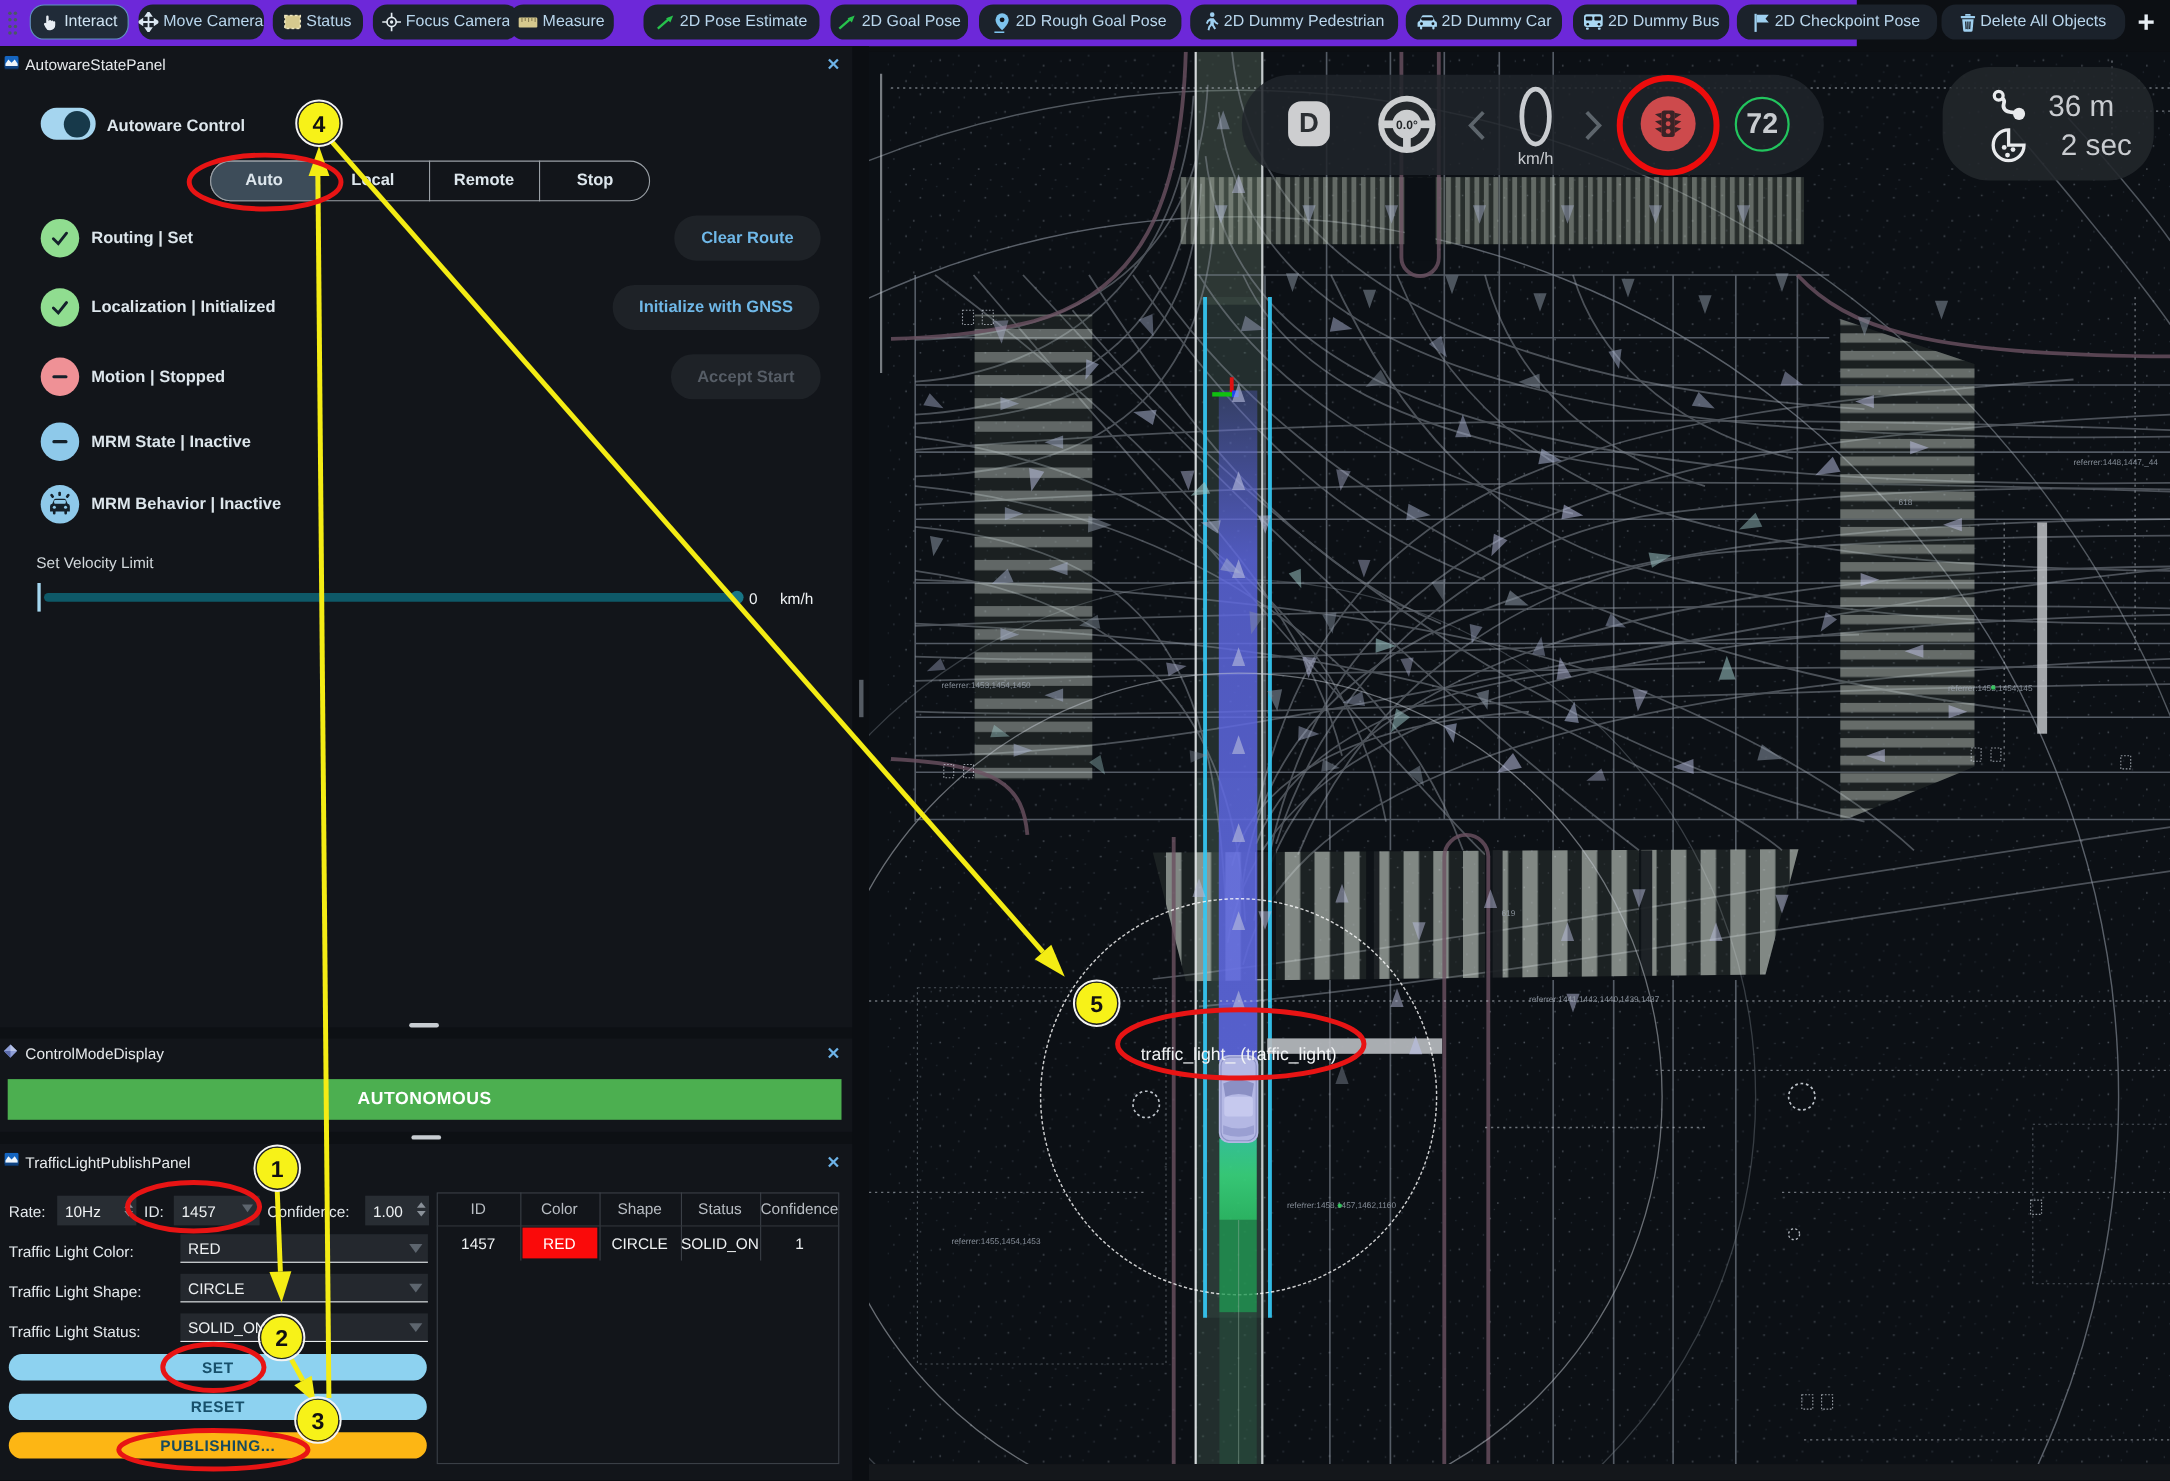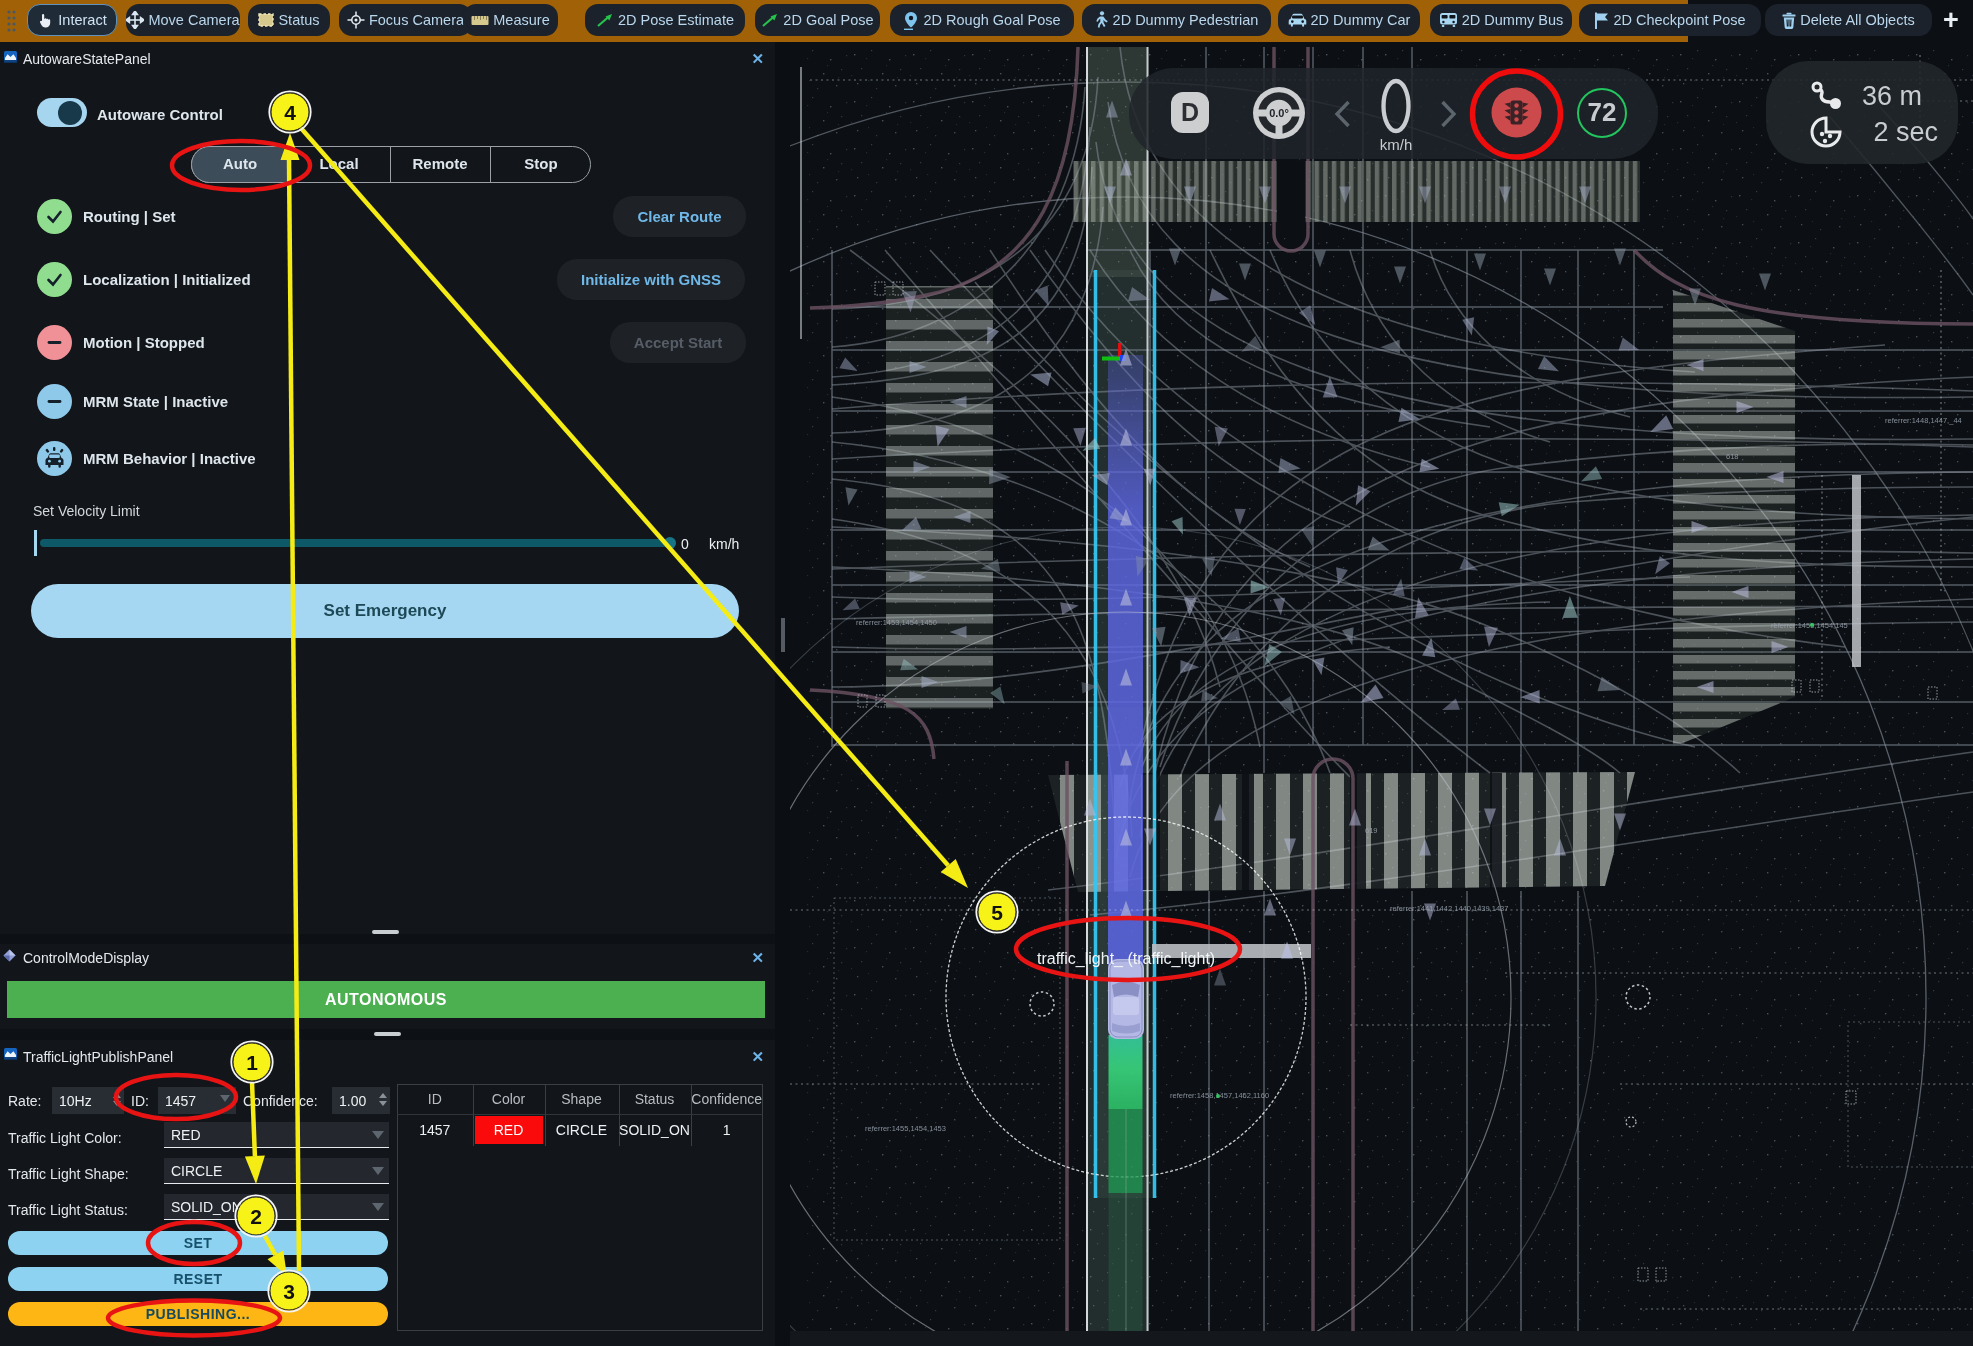--- a/index.html
+++ b/index.html
@@ -1,17 +1,17 @@
 <!DOCTYPE html>
 <html><head><meta charset="utf-8"><style>
 *{margin:0;padding:0;box-sizing:border-box;}
 html,body{width:1973px;height:1346px;background:#0c0f13;font-family:"Liberation Sans",sans-serif;overflow:hidden;}
 #page{position:relative;width:1973px;height:1346px;background:#0c0f13;}
 
-#toolbar{position:absolute;left:0;top:0;width:1688px;height:42px;background:#a16207;}
+#toolbar{position:absolute;left:0;top:0;width:1688px;height:42px;background:#6d28d9;}
 .tbtn{position:absolute;top:4px;height:32px;border-radius:13px;background:#1b222b;color:#b9d6ec;
  font-size:14.5px;display:flex;align-items:center;justify-content:center;gap:4px;white-space:nowrap;}
 .tbtn.sel{background:#202b38;border:1.5px solid #5f93bd;color:#cfe3f2;}
 .ticon{display:inline-block;vertical-align:middle;}
 
 #panels{position:absolute;left:0;top:42px;width:775px;height:1304px;background:#0d1014;}
 .phead{position:absolute;left:0;width:775px;height:26px;color:#e6e9ec;font-size:14px;}
 .phead .ttl{position:absolute;left:23px;top:4px;}
 .phead .x{position:absolute;right:11px;top:3px;color:#6db3e8;font-size:15px;font-weight:bold;}
 .picon{position:absolute;left:4px;top:4px;width:13px;height:13px;}
@@ -251,21 +251,20 @@
       <div class="row-tx" style="left:83px;top:408px;">MRM Behavior | Inactive</div>
       <div class="rbtn" style="left:613px;top:154px;width:133px;height:41px;color:#6fb8e8;">Clear Route</div>
       <div class="rbtn" style="left:557px;top:217px;width:188px;height:41px;color:#6fb8e8;">Initialize with GNSS</div>
       <div class="rbtn" style="left:610px;top:280px;width:136px;height:41px;color:#565d66;">Accept Start</div>
       <div class="lbl" style="left:33px;top:461px;font-size:14px;color:#d2d8dc;">Set Velocity Limit</div>
       <div style="position:absolute;left:34px;top:488px;width:3px;height:26px;background:#a5d7f0;"></div>
       <div style="position:absolute;left:40px;top:497px;width:635px;height:8px;border-radius:4px;background:#0e5968;"></div>
       <div style="position:absolute;left:664px;top:495px;width:12px;height:12px;border-radius:6px;background:#187585;"></div>
       <div class="lbl" style="left:681px;top:494px;color:#eef1f3;">0</div>
       <div class="lbl" style="left:709px;top:494px;color:#eef1f3;">km/h</div>
-      <div style="position:absolute;left:31px;top:542px;width:708px;height:54px;border-radius:27px;background:#a5d7f2;color:#1d4855;font-weight:bold;font-size:17px;display:flex;align-items:center;justify-content:center;">Set Emergency</div>
     </div>
 <div style="position:absolute;left:0;top:944px;width:775px;height:85px;background:#12151a;">
       <div class="phead" style="top:2px;">
         <span class="ttl">ControlModeDisplay</span>
         <span class="x">✕</span>
       </div>
       <svg class="picon" style="left:3px;top:5px" width="14" height="14" viewBox="0 0 14 14">
         <g>
           <polygon points="7,0.5 13.5,7 7,13.5 0.5,7" fill="#8f9fd8"></polygon>
           <polygon points="7,0.5 13.5,7 7,7" fill="#b9c4e8"></polygon>

